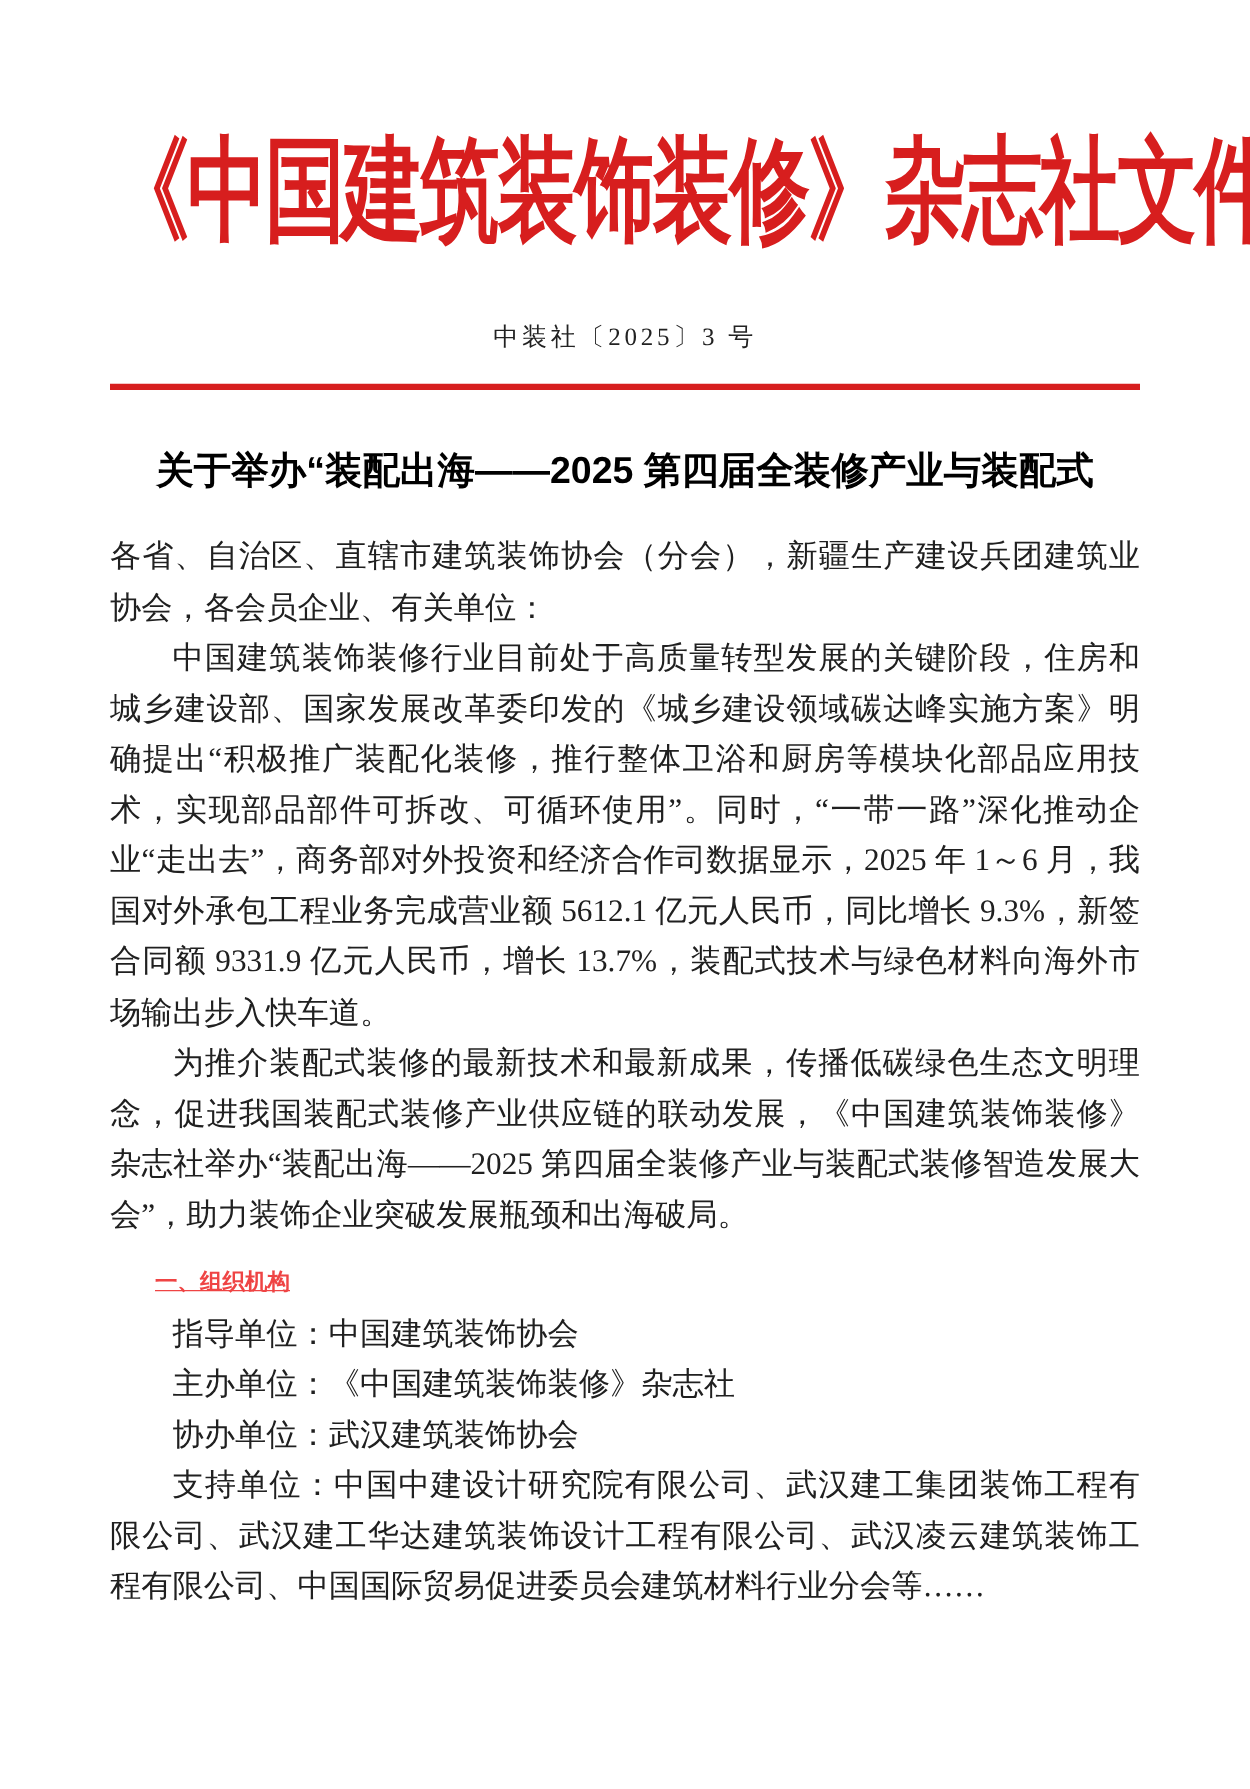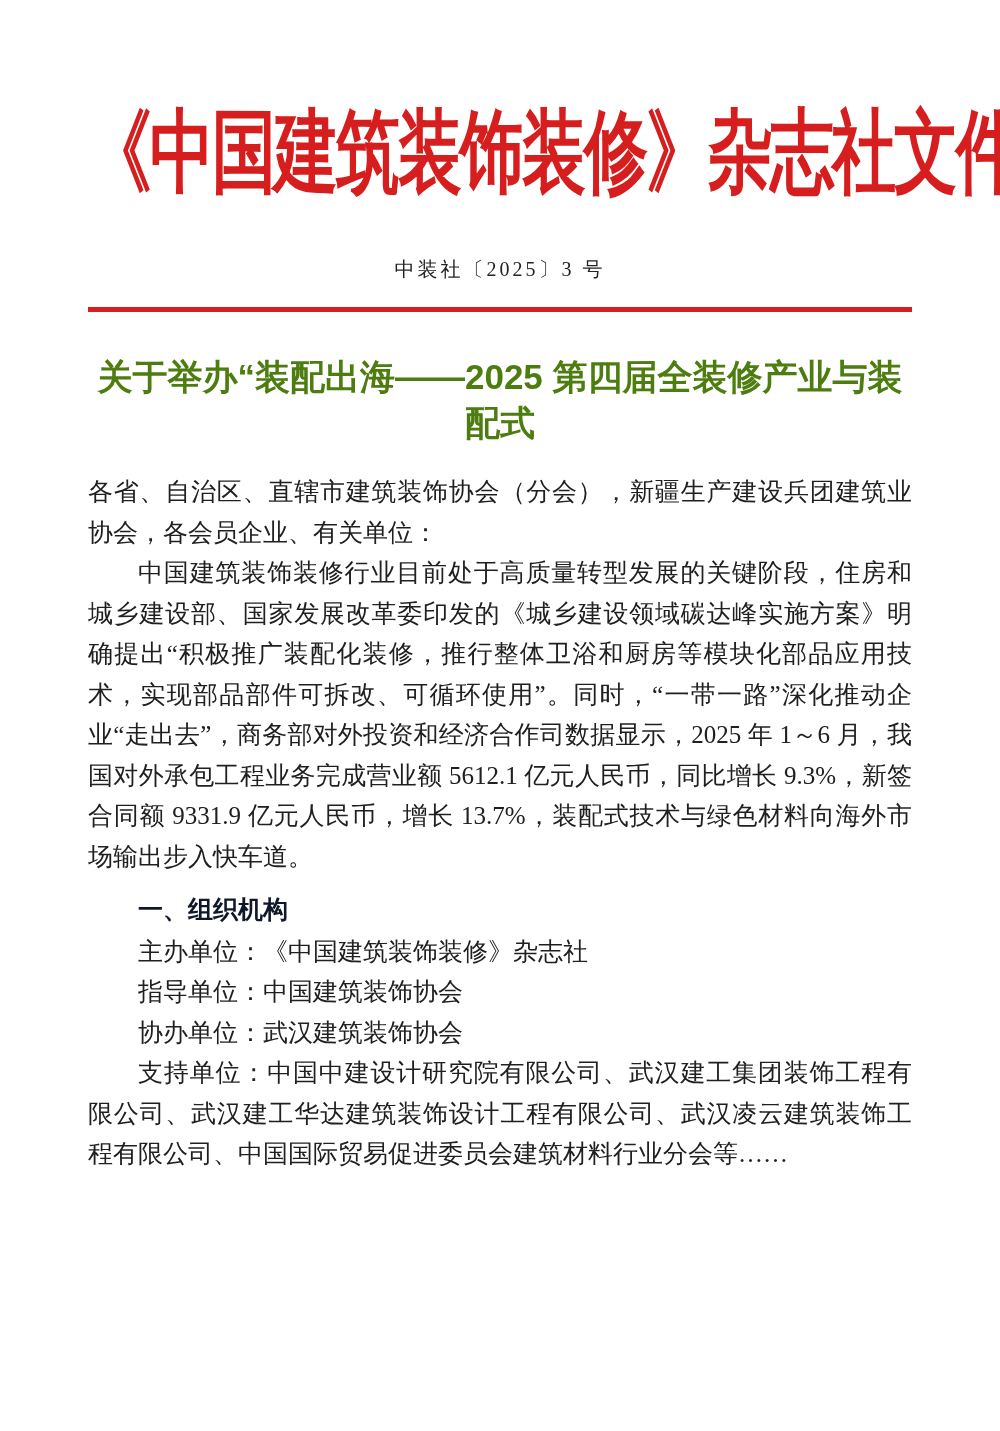--- a/index.html
+++ b/index.html
@@ -52,46 +52,47 @@
     width: 100%;
     background: #d71e1e;
     border: none;
   }
   
   .notice-title {
     margin: 42px 0 0 0;
     text-align: center;
     font-family: "Liberation Sans", "DejaVu Sans", sans-serif;
     font-weight: bold;
-    font-size: 35px;
+    font-size: 30px;
     line-height: 46px;
-    color: #4d7c0f;
+    color: #000000;
   }
   .notice-title .t-line { display: block; }
   
   .doc-body {
     margin-top: 26px;
     font-size: 25px;
     line-height: 40.5px;
     text-align: justify;
     text-justify: inter-ideograph;
     color: #202020;
   }
   .doc-body p {
     margin: 0;
     padding: 0;
   }
   .indent { text-indent: 2em; }
   .section-heading {
     font-family: "Liberation Sans", "DejaVu Sans", sans-serif;
     font-weight: bold;
-    font-size: 25px;
+    font-size: 18px;
     margin-top: 12px !important;
     margin-bottom: 2px !important;
-    color: #0f172a;
+    color: #ef4444;
+    text-decoration: underline;
   }
 </style>
 </head>
 <body>
 
 <div class="page">
 
   <div class="org-title">《中国建筑装饰装修》杂志社文件</div>
 
   <div class="doc-number">中装社〔2025〕3 号</div>
@@ -101,26 +102,27 @@
   <h1 class="notice-title">
     <span class="t-line">关于举办“装配出海——2025 第四届全装修产业与装配式</span>
   </h1>
 
   <div class="doc-body">
 
     <p>各省、自治区、直辖市建筑装饰协会（分会），新疆生产建设兵团建筑业协会，各会员企业、有关单位：</p>
 
     <p class="indent">中国建筑装饰装修行业目前处于高质量转型发展的关键阶段，住房和城乡建设部、国家发展改革委印发的《城乡建设领域碳达峰实施方案》明确提出“积极推广装配化装修，推行整体卫浴和厨房等模块化部品应用技术，实现部品部件可拆改、可循环使用”。同时，“一带一路”深化推动企业“走出去”，商务部对外投资和经济合作司数据显示，2025 年 1～6 月，我国对外承包工程业务完成营业额 5612.1 亿元人民币，同比增长 9.3%，新签合同额 9331.9 亿元人民币，增长 13.7%，装配式技术与绿色材料向海外市场输出步入快车道。</p>
 
+    <p class="indent">为推介装配式装修的最新技术和最新成果，传播低碳绿色生态文明理念，促进我国装配式装修产业供应链的联动发展，《中国建筑装饰装修》杂志社举办“装配出海——2025 第四届全装修产业与装配式装修智造发展大会”，助力装饰企业突破发展瓶颈和出海破局。</p>
 
     <p class="indent section-heading">一、组织机构</p>
 
+    <p class="indent">指导单位：中国建筑装饰协会</p>
+
     <p class="indent">主办单位：《中国建筑装饰装修》杂志社</p>
-
-    <p class="indent">指导单位：中国建筑装饰协会</p>
 
     <p class="indent">协办单位：武汉建筑装饰协会</p>
 
     <p class="indent">支持单位：中国中建设计研究院有限公司、武汉建工集团装饰工程有限公司、武汉建工华达建筑装饰设计工程有限公司、武汉凌云建筑装饰工程有限公司、中国国际贸易促进委员会建筑材料行业分会等……</p>
 
   </div>
 
 </div>
 
 </body></html>

